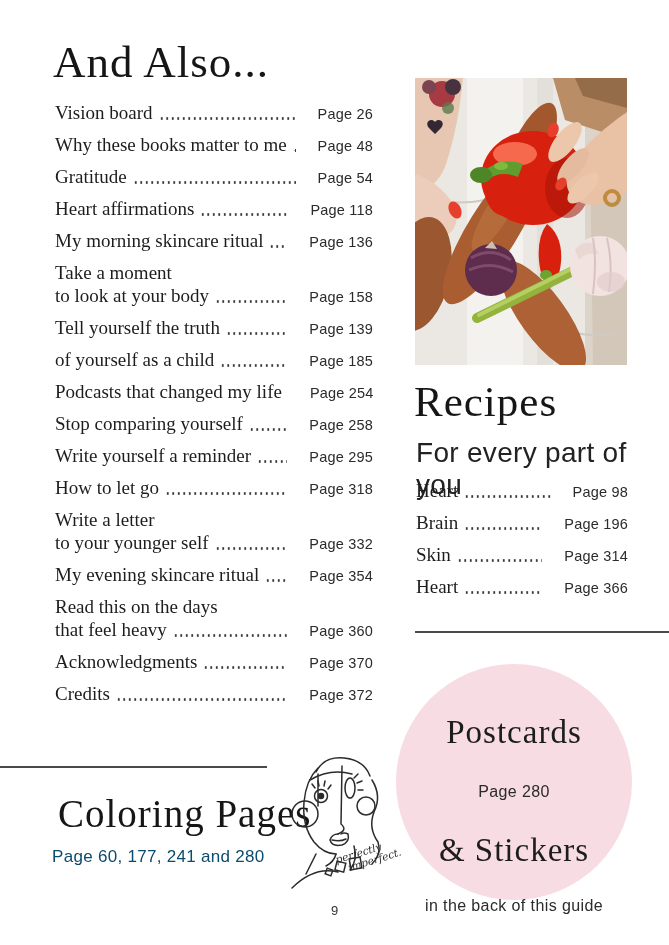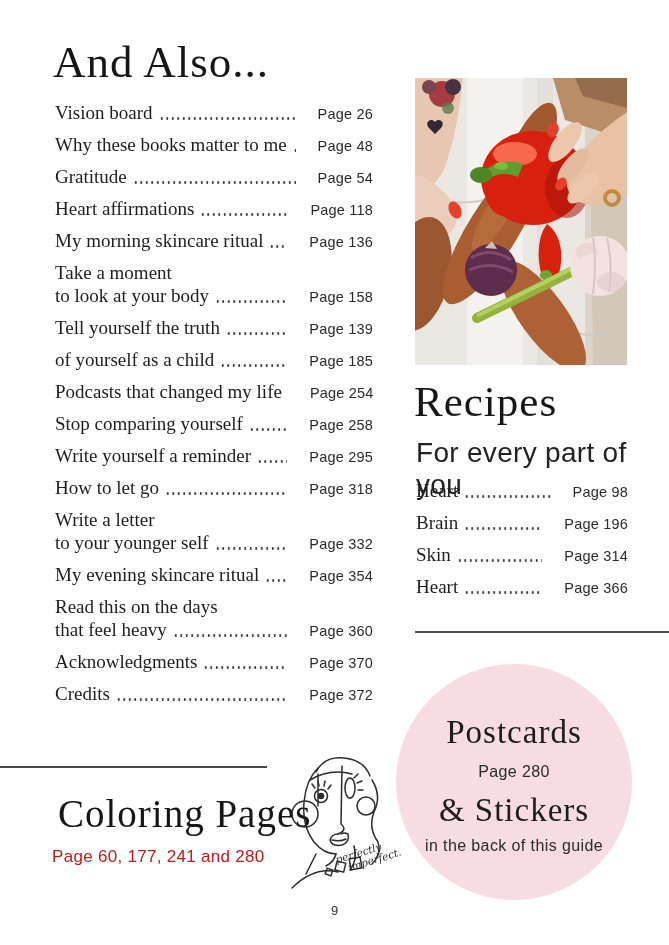--- a/index.html
+++ b/index.html
@@ -40,21 +40,21 @@
         letter-spacing:0.4px;}
   #badge-line1{margin-top:52px;}
   #badge-line2{margin-top:14px;}
   #badge-line3{margin-top:13px;}
   #badge-line4{margin-top:10px;}
 
   
   #rule-left{position:absolute;left:0;top:766px;width:267px;height:2px;background:#4a4a4a;}
   #coloring-title{position:absolute;left:50px;top:794px;font-size:39px;margin-left:8px;}
   #coloring-pages{position:absolute;left:52px;top:847px;
-        font-family:"Liberation Sans",sans-serif;font-size:17px;color:#b91c1c;letter-spacing:0.3px;}
+        font-family:"Liberation Sans",sans-serif;font-size:17px;color:#0c4a6e;letter-spacing:0.3px;}
   #face-illustration{position:absolute;left:288px;top:750px;width:102px;height:142px;}
   #signature{position:absolute;left:336px;top:845px;transform:rotate(-17deg);
         font-family:"DejaVu Serif",serif;font-style:italic;font-size:10.5px;color:#2e2e2e;
         line-height:11px;}
   #signature .sig2{margin-left:10px;}
 
   #page-number{position:absolute;left:0;top:903px;width:669px;text-align:center;
         font-family:"Liberation Sans",sans-serif;font-size:13px;color:#333;}
 </style>
 </head>
@@ -274,21 +274,21 @@
       <div class="toc-entry">
         <div class="toc-last">
           <span class="toc-label">Heart</span>
           <span class="dots"></span>
           <span class="toc-page">Page 366</span>
         </div>
       </div>
     </div>
   <div id="rule-right"></div>
 
-  <div id="postcards-badge" style="background: rgb(248, 220, 227);">
+  <div id="postcards-badge" style="background: rgb(248, 220, 227); gap: 20px;">
     <div id="badge-line1" class="badge-big">Postcards</div>
     <div id="badge-line2" class="badge-small">Page 280</div>
     <div id="badge-line3" class="badge-big">&amp; Stickers</div>
     <div id="badge-line4" class="badge-small">in the back of this guide</div>
   </div>
 
   <div id="rule-left"></div>
   <div id="coloring-title" class="display">Coloring Pages</div>
   <div id="coloring-pages">Page 60, 177, 241 and 280</div>
 

